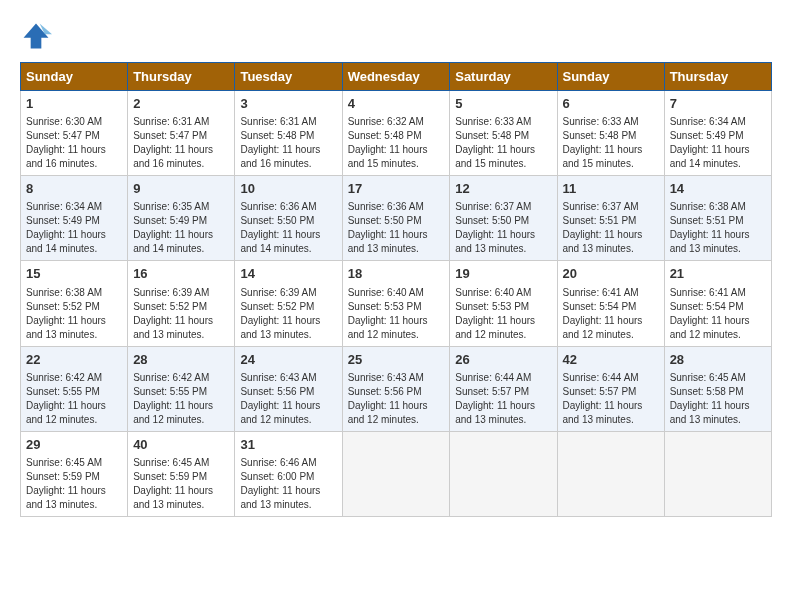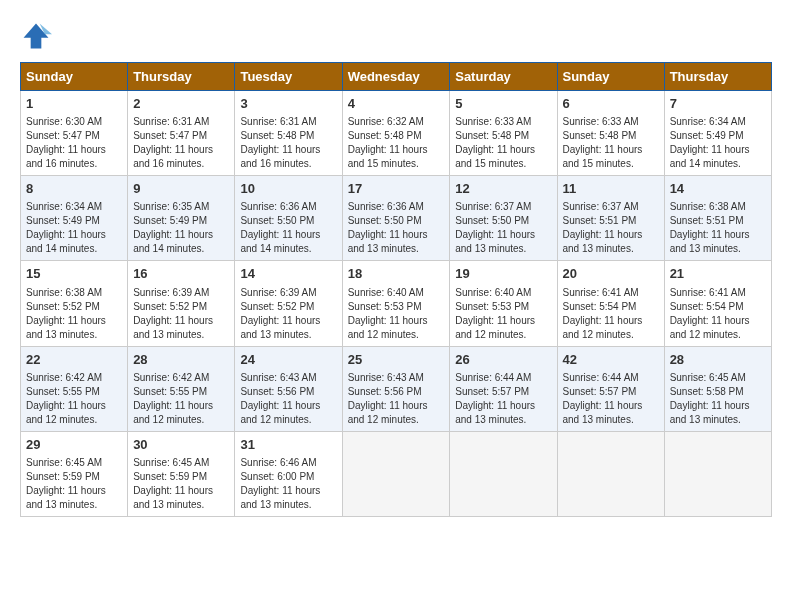--- a/index.html
+++ b/index.html
@@ -246,21 +246,21 @@
           <span class="day-number">28</span>
           <div class="day-info">Sunrise: 6:45 AM<br>Sunset: 5:58 PM<br>Daylight: 11 hours and 13 minutes.</div>
         </td>
       </tr>
       <tr class="week-row last-row">
         <td>
           <span class="day-number">29</span>
           <div class="day-info">Sunrise: 6:45 AM<br>Sunset: 5:59 PM<br>Daylight: 11 hours and 13 minutes.</div>
         </td>
         <td>
-          <span class="day-number">30</span>
+          <span class="day-number">40</span>
           <div class="day-info">Sunrise: 6:45 AM<br>Sunset: 5:59 PM<br>Daylight: 11 hours and 13 minutes.</div>
         </td>
         <td>
           <span class="day-number">31</span>
           <div class="day-info">Sunrise: 6:46 AM<br>Sunset: 6:00 PM<br>Daylight: 11 hours and 13 minutes.</div>
         </td>
         <td class="empty-cell"></td>
         <td class="empty-cell"></td>
         <td class="empty-cell"></td>
         <td class="empty-cell"></td>

